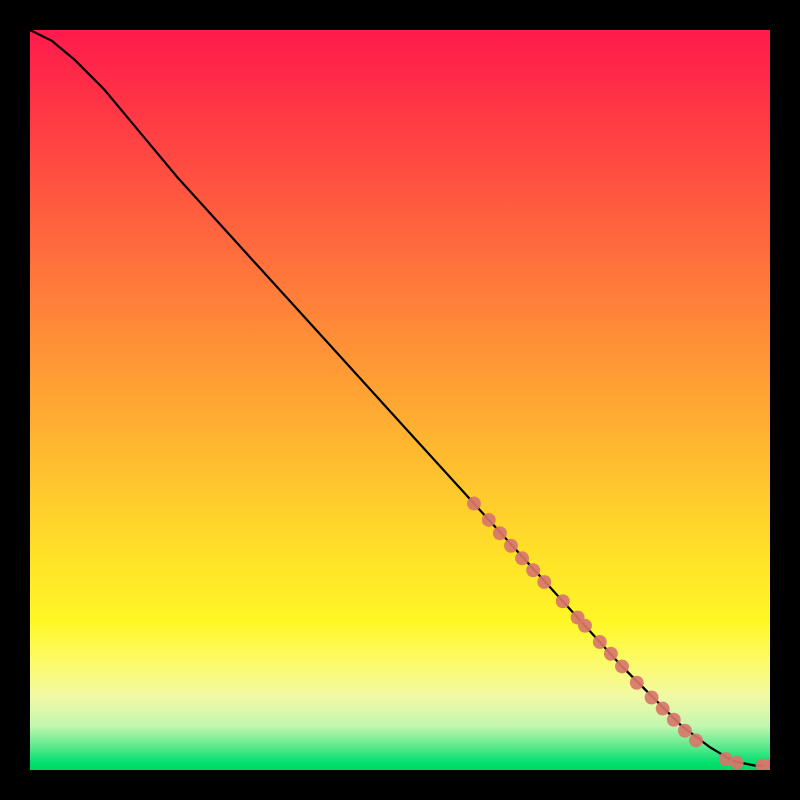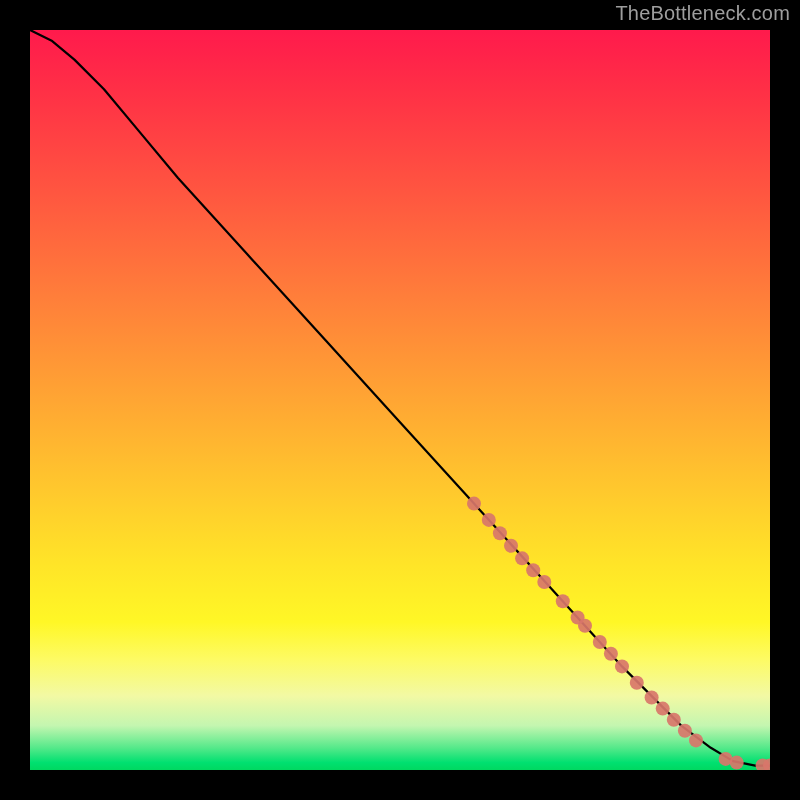--- a/index.html
+++ b/index.html
@@ -63,21 +63,20 @@
     left: 0;
     top: 0;
     width: 100%;
     height: 100%;
   }
 </style>
 </head>
 <body>
 
 <div class="frame">
-  <div class="attribution">TheBottleneck.com</div>
 
   <div class="plot-area">
     <div class="gradient-bg"></div>
     <svg class="overlay" viewBox="0 0 740 740" preserveAspectRatio="none">
       <path id="curve-path" fill="none" stroke="#000000" stroke-width="2.2" stroke-linecap="round" stroke-linejoin="round" d="M0.00 0.00 L22.20 11.10 L44.40 29.60 L74.00 59.20 L111.00 103.60 L148.00 148.00 L222.00 229.40 L296.00 310.80 L370.00 392.20 L444.00 473.60 L518.00 555.00 L592.00 636.40 L651.20 695.60 L680.80 717.80 L703.00 731.12 L725.20 735.56 L740.00 735.56"></path>
       <g id="markers-group">
           <circle cx="444.00" cy="473.60" r="7" fill="#d8766a" fill-opacity="0.92"></circle>
           <circle cx="458.80" cy="489.88" r="7" fill="#d8766a" fill-opacity="0.92"></circle>
           <circle cx="469.90" cy="503.20" r="7" fill="#d8766a" fill-opacity="0.92"></circle>
           <circle cx="481.00" cy="515.78" r="7" fill="#d8766a" fill-opacity="0.92"></circle>

